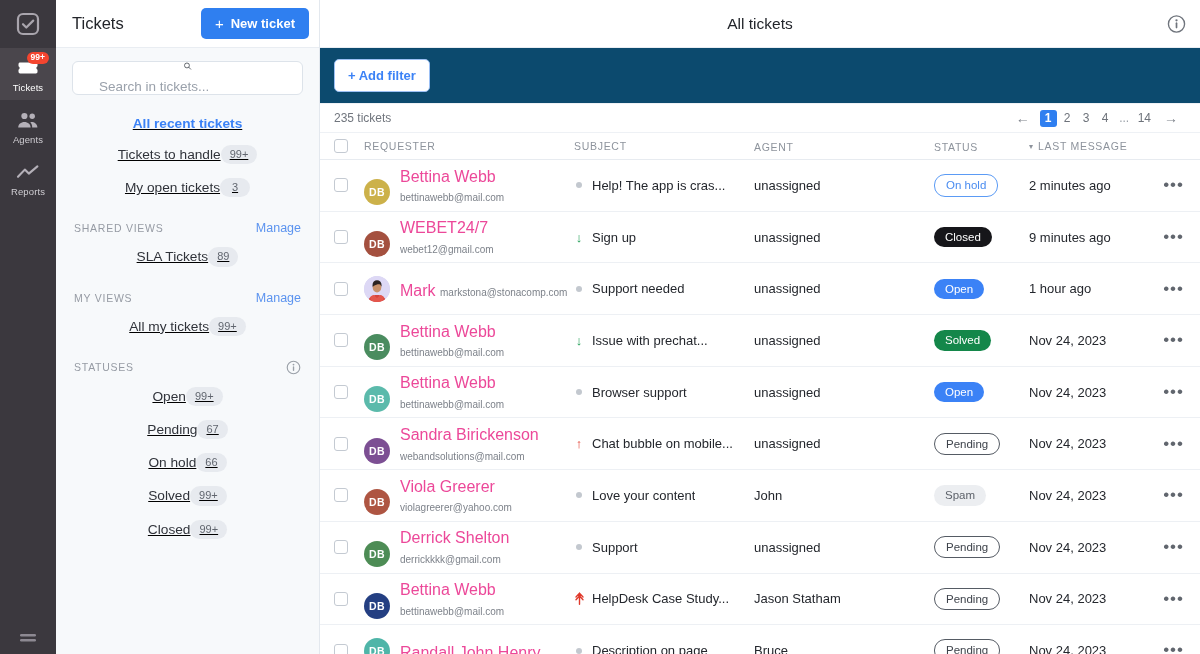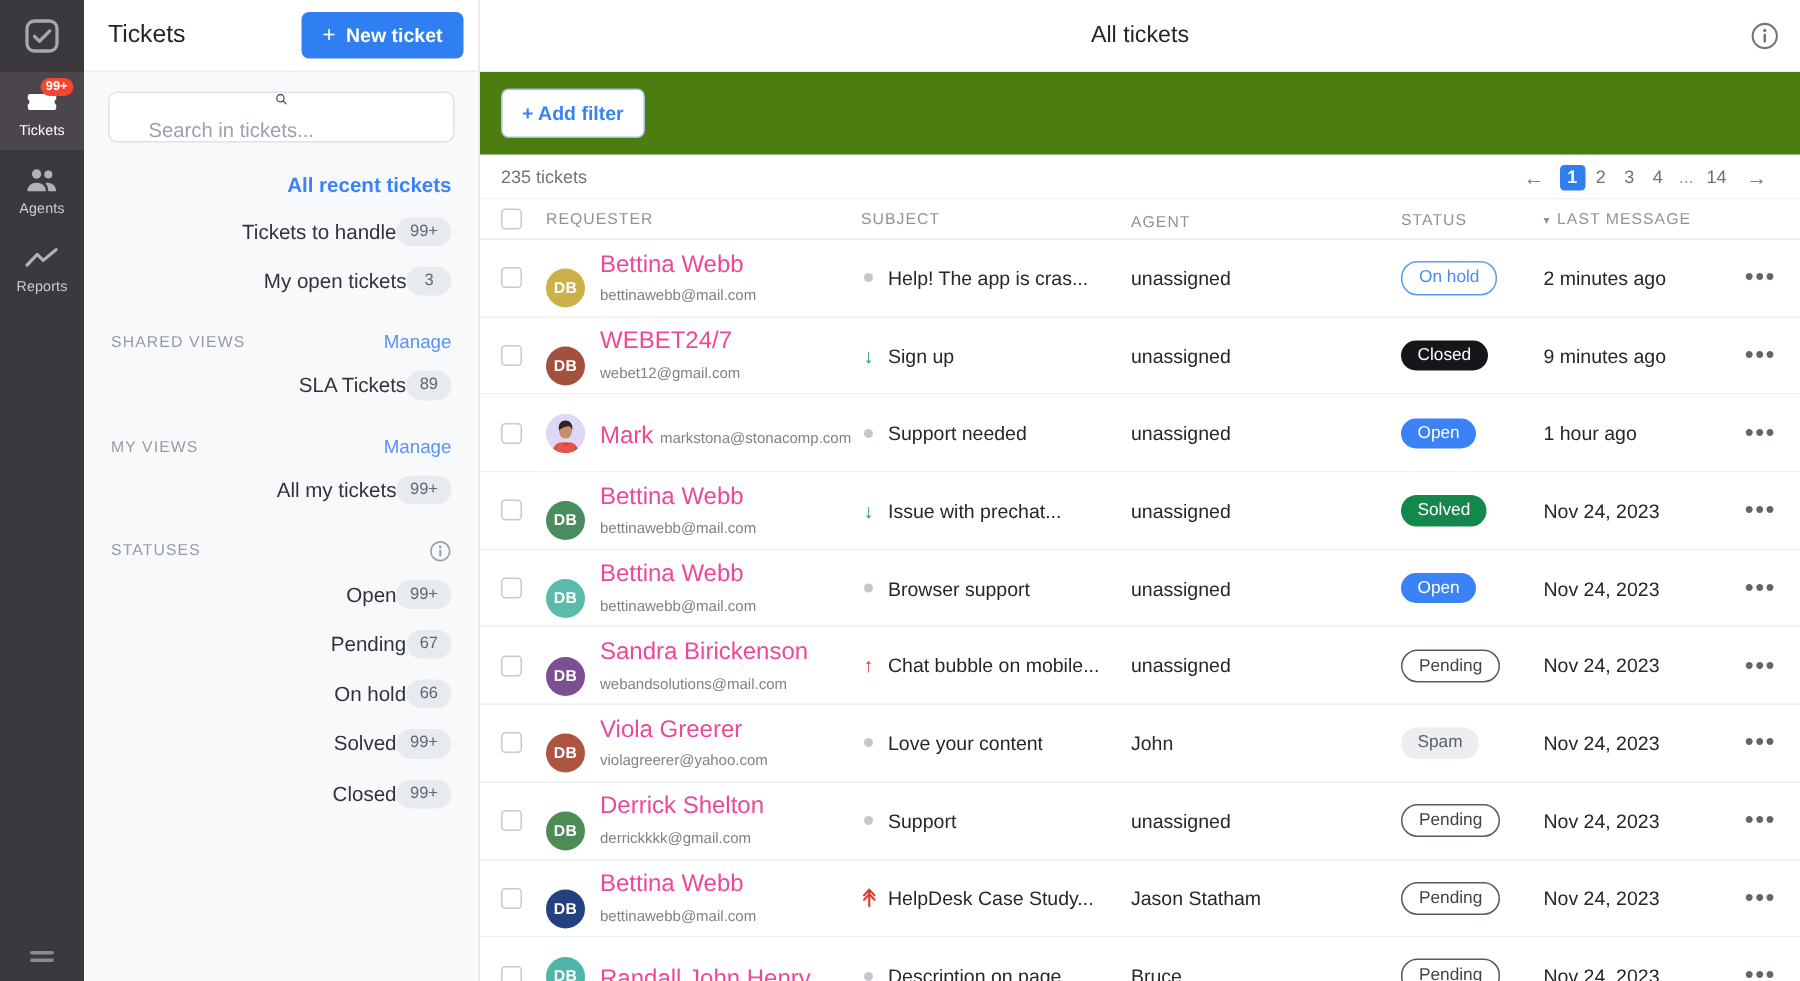--- a/index.html
+++ b/index.html
@@ -68,22 +68,22 @@
   }
   .sb-search input {
     border: none; outline: none; flex: 1; font-size: 13.5px;
     color: #3a3d44; background: transparent;
     font-family: "Liberation Sans", sans-serif;
   }
   .sb-search input::placeholder { color: #9aa1ab; }
 
   .sb-scroll { flex: 1; overflow: hidden; padding-top: 8px; }
   .sb-row {
-    display: flex; align-items: center; justify-content: flex-end;
-    padding: 7px 18px 7px 18px; cursor: pointer;
+    display: flex; align-items: center; justify-content: center;
+    padding: 7px 18px 7px 18px; cursor: pointer; text-decoration: underline;
   }
   .sb-row-label { font-size: 13.7px; color: #30333a; }
   .sb-row.active .sb-row-label { color: #3b82f6; font-weight: 600; }
   .pill {
     background: #e7eaef; color: #61666f; font-size: 11px;
     border-radius: 11px; padding: 3px 9px; min-width: 30px;
     text-align: center; line-height: 1.2;
   }
   .sb-section {
     display: flex; align-items: center; justify-content: space-between;
@@ -101,21 +101,21 @@
     height: 48px; border-bottom: 1px solid #e9edf2;
     display: flex; align-items: center; justify-content: center;
     position: relative; background: #fff;
   }
   .main-title { font-size: 15.5px; color: #22252b; }
   .info-btn { position: absolute; right: 14px; top: 50%;
     transform: translateY(-50%); cursor: pointer; display: flex; }
 
   .filter-bar {
     padding: 11px 14px 11px 14px; border-bottom: 1px solid #eef1f5;
-    background: #4d7c0f;
+    background: #0c4a6e;
   }
   .add-filter-btn {
     background: #fff; border: 1px solid #9cc0f5; color: #3b82f6;
     border-radius: 5px; font-size: 13px; font-weight: 600;
     padding: 8px 13px; cursor: pointer;
     font-family: "Liberation Sans", sans-serif;
   }
 
   .count-bar {
     height: 29px; display: flex; align-items: center;

